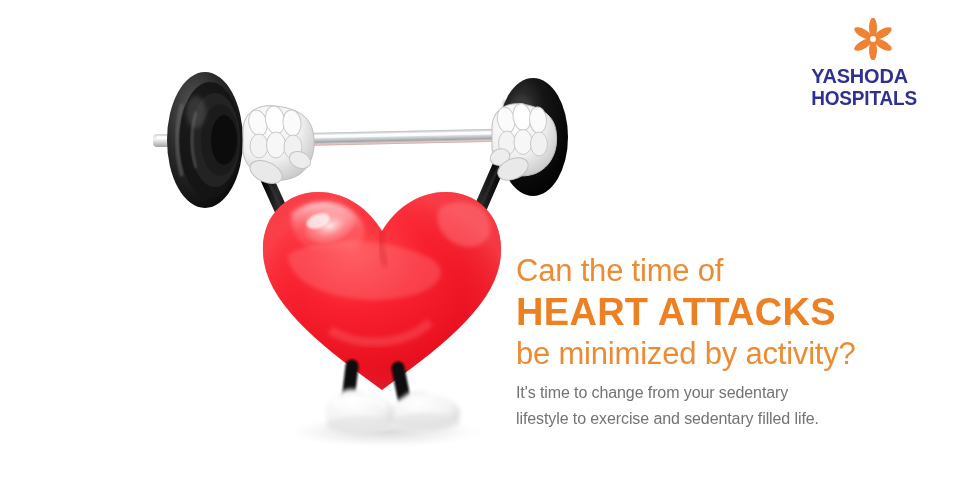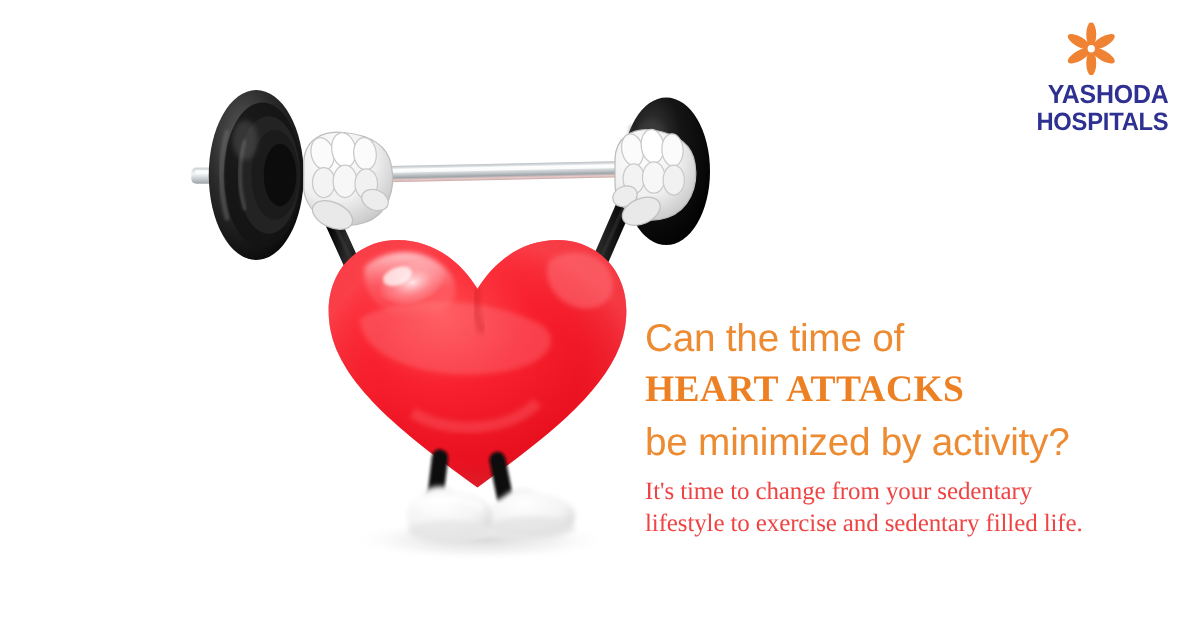--- a/index.html
+++ b/index.html
@@ -15,21 +15,21 @@
     overflow: hidden;
     font-family: "Liberation Sans", sans-serif;
   }
 
   
   #logo {
     position: absolute;
     top: 18px;
     right: 22px;
     width: 130px;
-    text-align: right;
+    text-align: left;
     line-height: 1;
   }
   #logo-flower {
     display: block;
     margin: 0 auto 5px auto;
     width: 46px;
     height: 42px;
   }
   .logo-word {
     display: block;
@@ -51,42 +51,40 @@
   #headline-1 {
     color: #ed8b33;
     font-size: 31px;
     line-height: 38px;
     font-weight: normal;
     letter-spacing: -0.2px;
     margin: 0;
   }
   #headline-2 {
     color: #ee8024;
-    font-size: 30px;
+    font-size: 38px;
     line-height: 44px;
     font-weight: bold;
     letter-spacing: 0.3px;
     margin: 0;
-    font-family: Liberation Serif, serif;
   }
   #headline-3 {
     color: #ed8b33;
     font-size: 31px;
     line-height: 40px;
     font-weight: normal;
     letter-spacing: -0.2px;
     margin: 0;
   }
   .subline {
-    color: #ef4444;
-    font-size: 20px;
+    color: #737373;
+    font-size: 16px;
     line-height: 26px;
     margin: 0;
     letter-spacing: -0.1px;
-    font-family: Liberation Serif, serif;
   }
   #sub-1 { margin-top: 6px; }
 
   
   #character {
     position: absolute;
     left: 0;
     top: 0;
     width: 600px;
     height: 495px;

